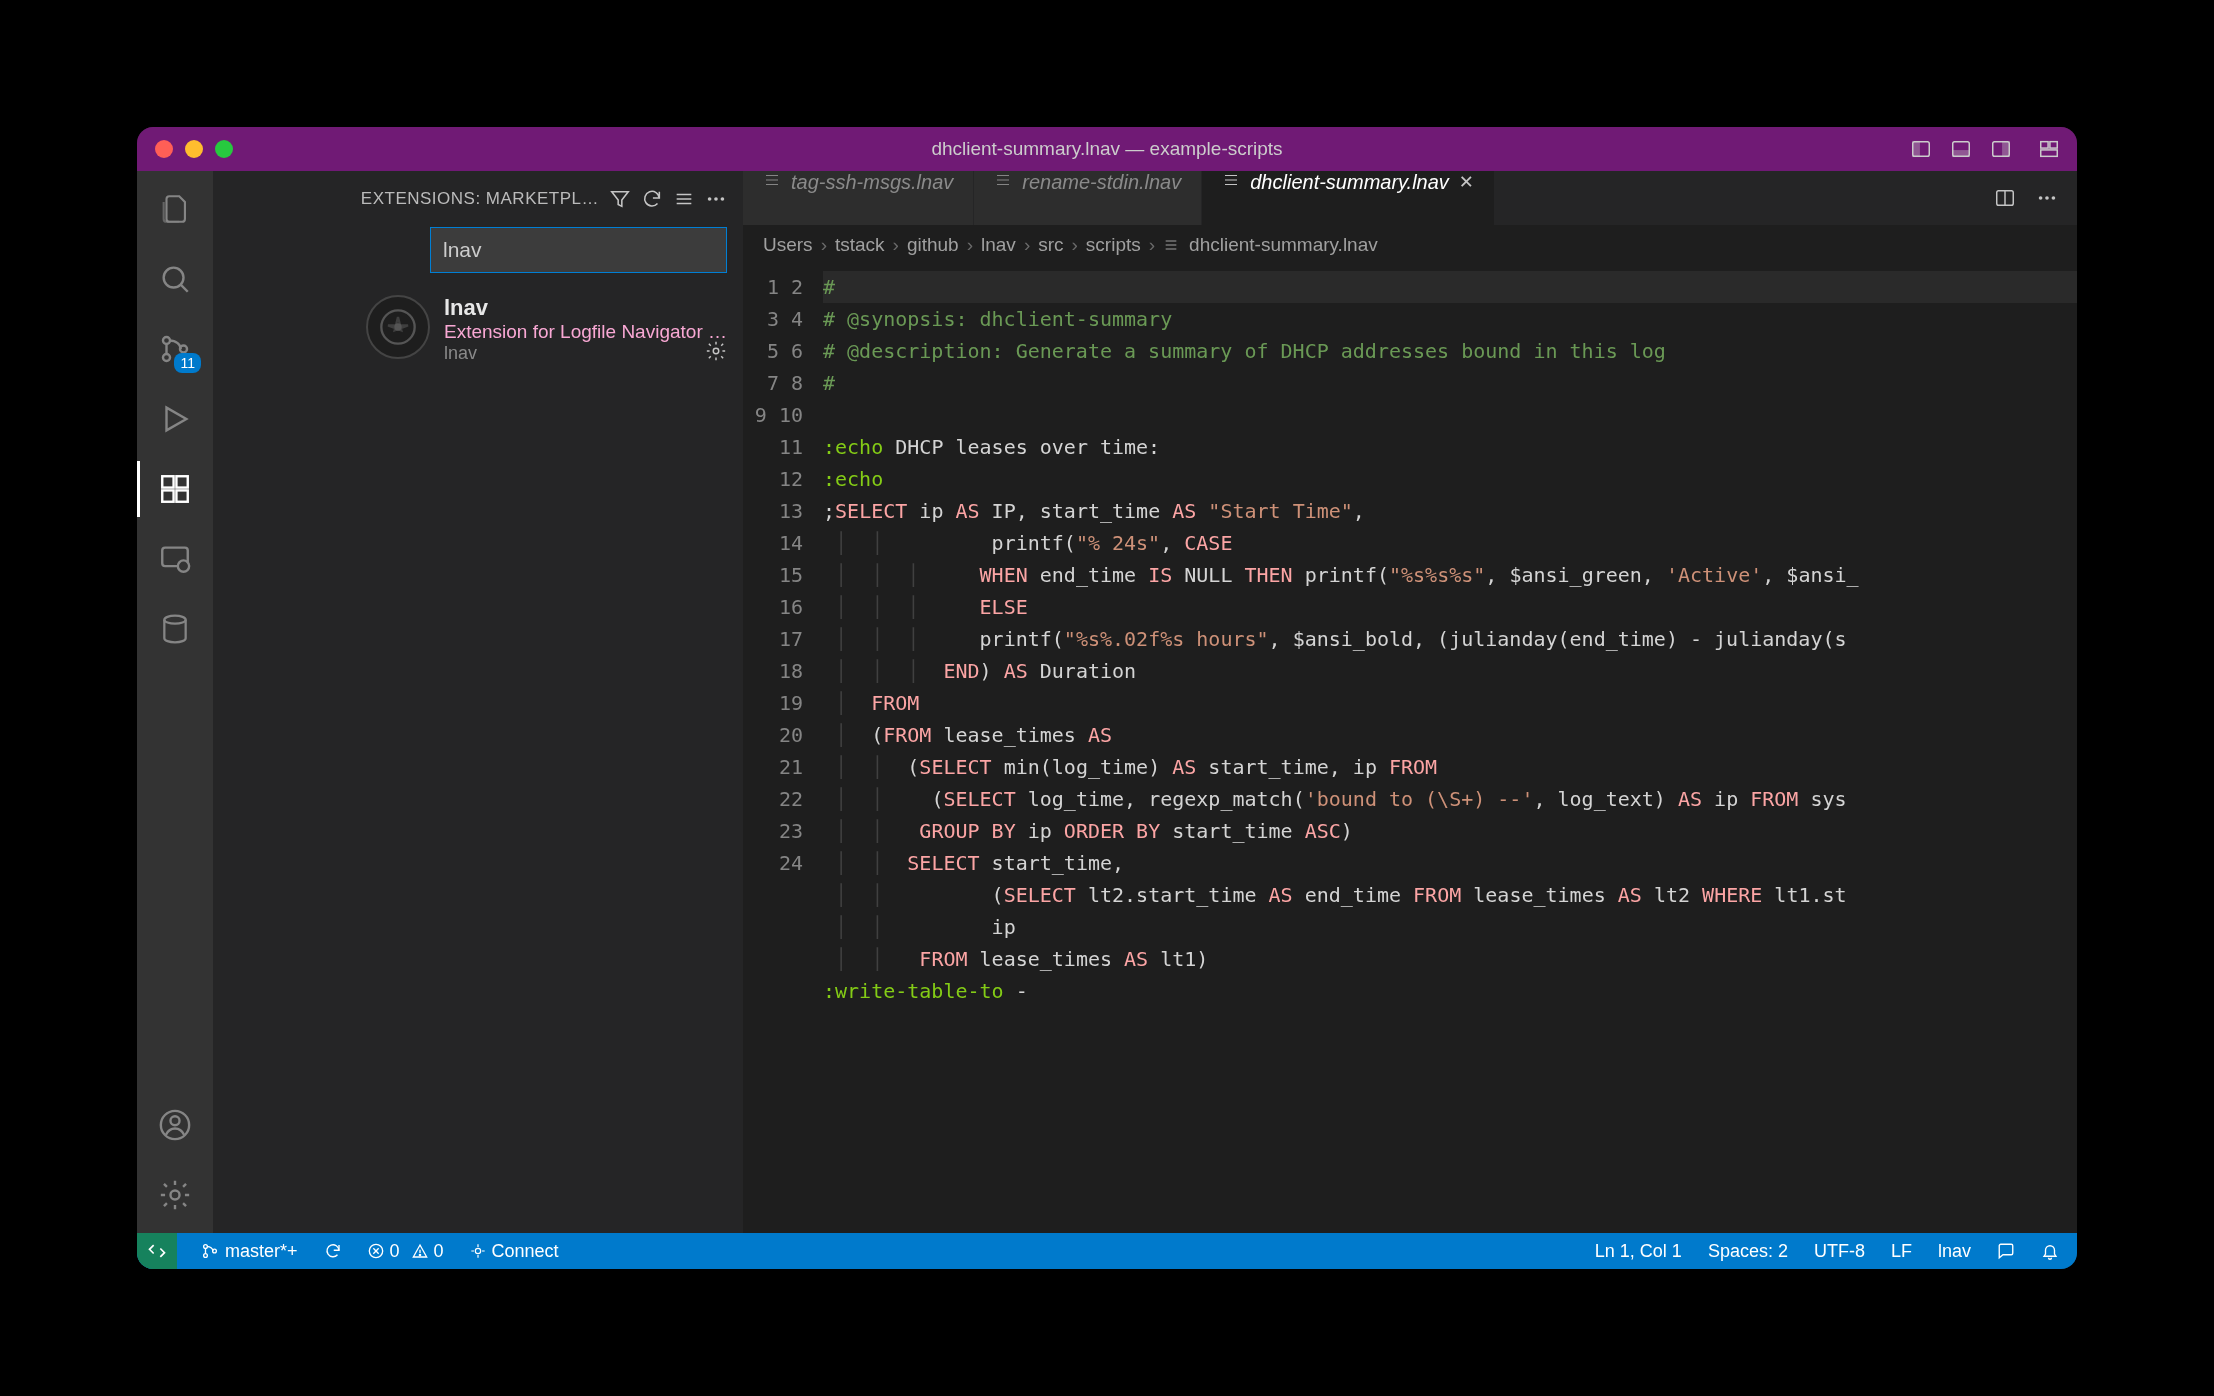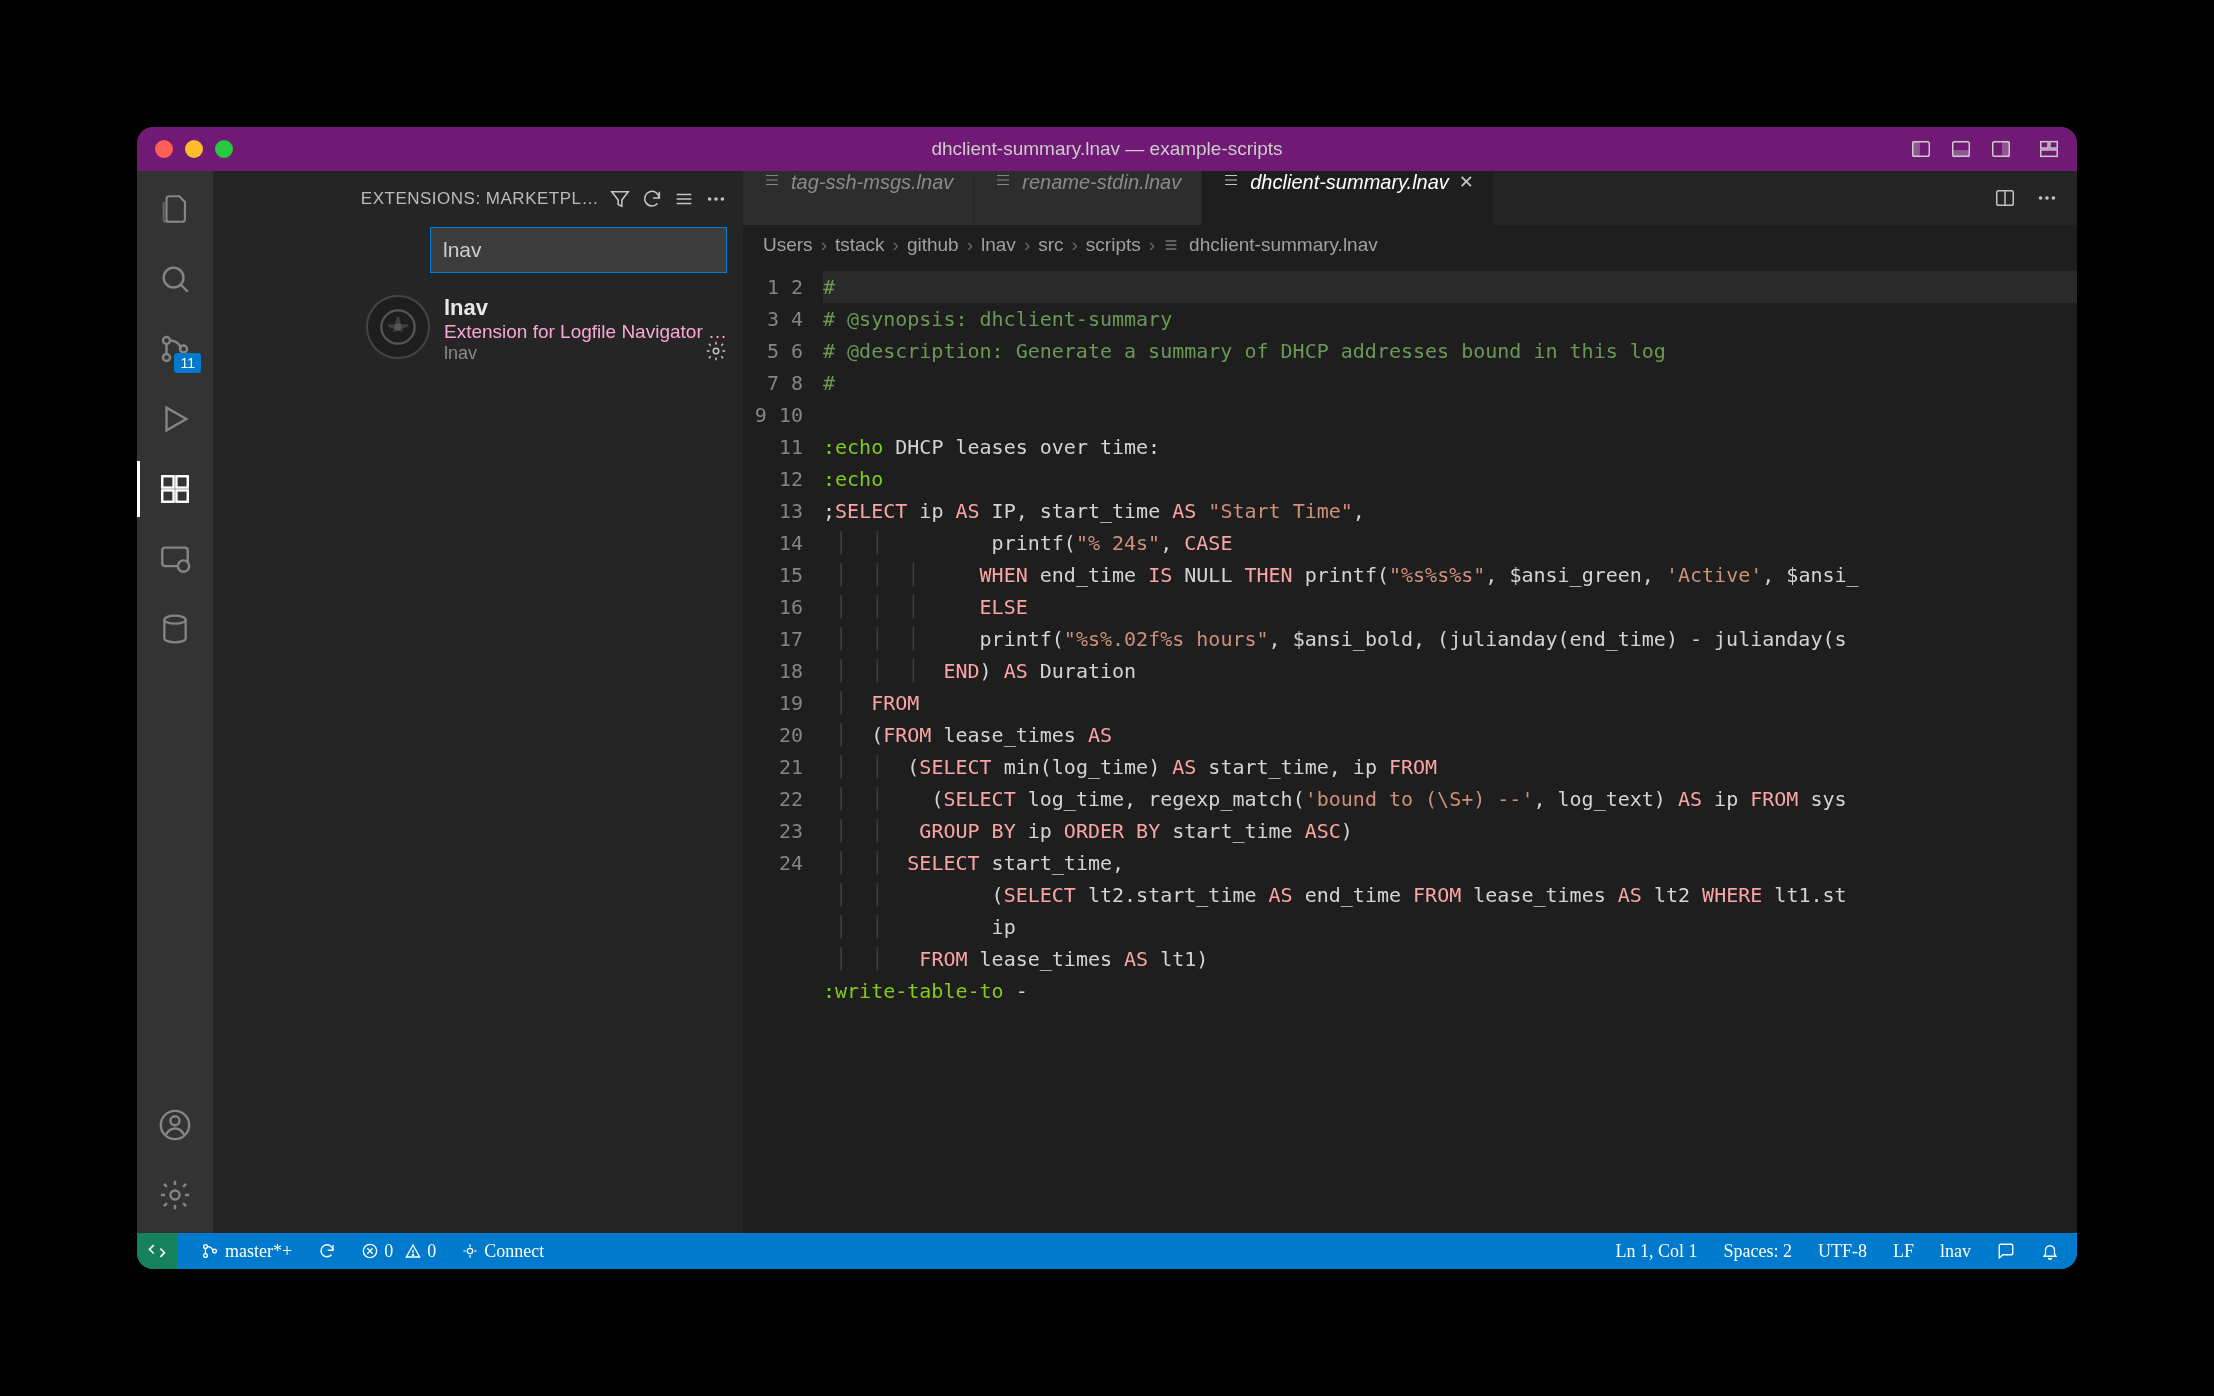--- a/index.html
+++ b/index.html
@@ -57,21 +57,21 @@
     flex-shrink: 0;
   }
   .ab-btn { width: 40px; height: 40px; color: #858585; position: relative; display:flex; align-items:center; justify-content:center; cursor:pointer;}
   .ab-btn.active { color: #fff; }
   .ab-btn.active::before {
     content:""; position:absolute; left:-18px; top:-8px; bottom:-8px; width:3px; background:#fff;
   }
   .ab-badge {
     position:absolute; bottom:-4px; right:-6px;
     background:#007acc; color:#fff; font-size:14px;
-    border-radius: 3px; padding: 0 6px; line-height: 20px; min-width: 24px; text-align:center;
+    border-radius: 8px; padding: 0 6px; line-height: 20px; min-width: 24px; text-align:center;
   }
   .ab-spacer { flex:1; }
 
   
   .sidebar {
     width: 530px; background: #252526;
     display: flex; flex-direction: column;
     flex-shrink:0;
     align-items:flex-end;
   }
@@ -149,21 +149,20 @@
   .c-str { color:#ce9178; }
   .indent { color:#404040; }
   .hl-line { background:#2a2a2a; display:inline-block; width:100%;}
 
   
   .statusbar {
     height: 36px; background:#007acc;
     display:flex; align-items:center;
     color:#fff; font-size:18px;
     flex-shrink:0;
-    font-family:Liberation Serif, serif;
   }
   .sb-left, .sb-right { display:flex; align-items:center; gap: 18px; padding: 0 14px; }
   .sb-right { margin-left:auto; }
   .sb-seg { display:flex; align-items:center; gap:6px; cursor:pointer; padding:0 4px;}
   .remote-btn {
     background:#16825d; height:36px; width:40px;
     display:flex; align-items:center; justify-content:center;
     margin-right: 6px;
   }
 

